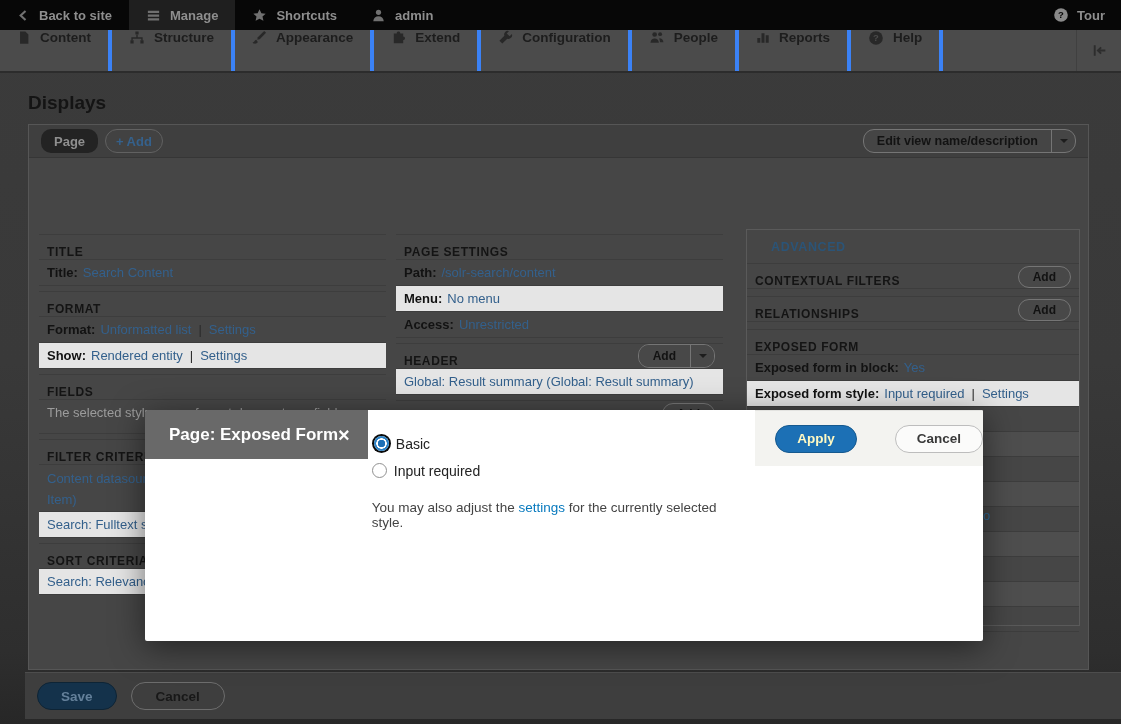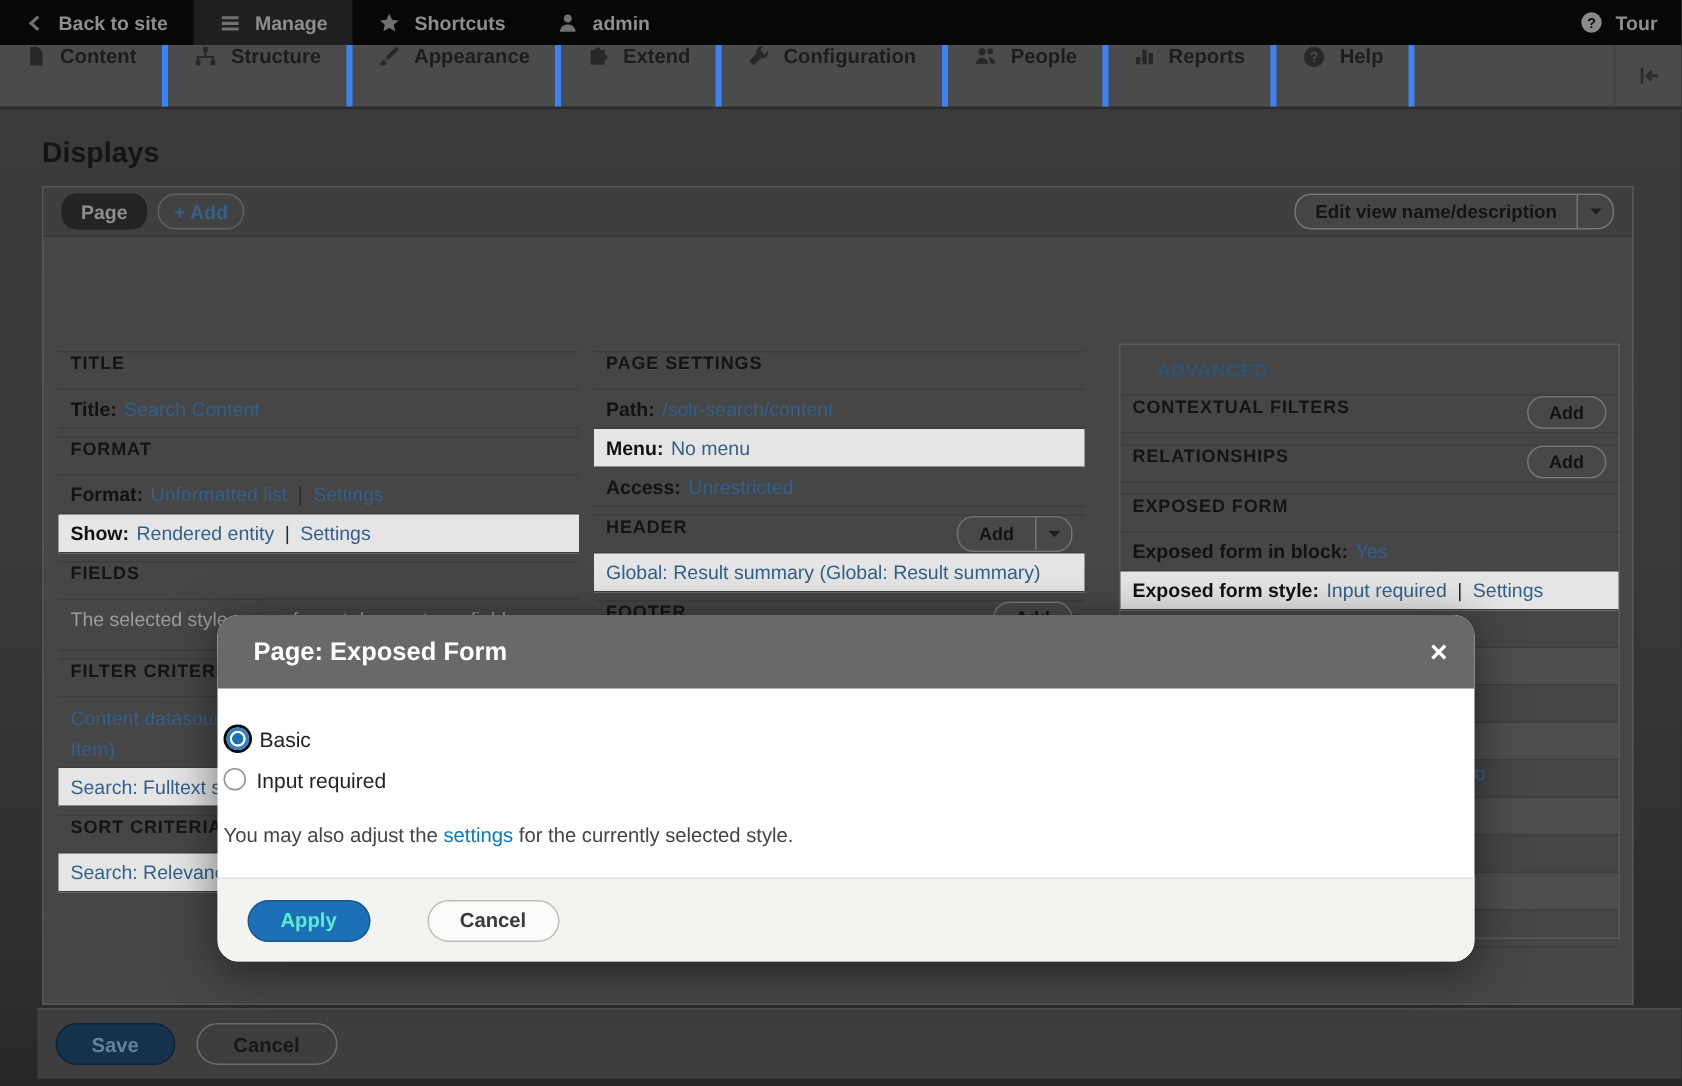--- a/index.html
+++ b/index.html
@@ -40,21 +40,21 @@
 
   .namerow{position:absolute;left:10px;top:46px;width:1039px;height:36px;background:#414141;border:1px solid #515151;box-sizing:border-box;line-height:34px;padding:0 17px;font-size:13px;}
   .viewbtn{position:absolute;right:10px;top:6px;}
 
   
   .col{position:absolute;top:104px;}
   .col-left{left:10px;width:347px;}
   .col-mid{left:367px;width:327px;}
   .advbox{position:absolute;left:717px;top:104px;width:334px;height:397px;border:1px solid #5a5a5a;box-sizing:border-box;}
   .bkt{margin-top:5px;}
-  .bhead{height:24px;display:flex;align-items:flex-start;justify-content:space-between;padding:0 8px;border-top:1px solid #3d3d3d;border-bottom:1px solid #3d3d3d;font-size:12px;font-weight:bold;letter-spacing:.6px;color:#141414;}
+  .bhead{height:24px;display:flex;align-items:flex-end;justify-content:space-between;padding:0 8px;border-top:1px solid #3d3d3d;border-bottom:1px solid #3d3d3d;font-size:12px;font-weight:bold;letter-spacing:.6px;color:#141414;}
   .vrow{position:relative;min-height:25px;line-height:25px;padding:0 8px;border-bottom:1px solid #3d3d3d;font-size:13px;color:#1a1a1a;}
   .vrow.stripe{background:#e5e5e5;}
   .lbl{font-weight:bold;color:#121212;margin-right:5px;}
   .lnk{color:#33608c;}
   .sep{color:#2a2a2a;margin:0 7px;}
   .muted{color:#9c9c9c;line-height:1.4;padding:4px 8px;}
   .tall{height:47px;line-height:21px;padding-top:3px;box-sizing:border-box;}
   .tall .lnk{display:inline-block;max-width:195px;vertical-align:top;}
   .pill{height:22px;padding:0 14px;border:1px solid #757575;border-radius:11px;background:#484848;font-weight:bold;font-size:12px;color:#121212;display:inline-flex;align-items:center;font-family:inherit;cursor:pointer;box-sizing:border-box;}
   .pillgrp{display:inline-flex;border:1px solid #757575;border-radius:11px;overflow:hidden;height:22px;cursor:pointer;}
@@ -64,34 +64,34 @@
   .obscured{position:absolute;left:236px;top:278px;color:#2e6a97;font-size:13px;}
   .ghost{height:24px;border-bottom:1px solid #3d3d3d;}
   .ghost.stripe{background:#4e4e4e;}
 
   
   .saverow{position:absolute;left:25px;right:0;top:672px;height:47px;background:#3e3e3e;border-top:1px solid #4d4d4d;display:flex;align-items:center;padding-left:12px;box-sizing:border-box;}
   .btn-save{height:28px;padding:0 23px;border-radius:14px;background:#14324b;border:1px solid #0e2435;color:#64809a;font-weight:bold;font-size:13.5px;font-family:inherit;cursor:pointer;}
   .btn-cancel-dim{height:28px;padding:0 24px;border-radius:14px;background:transparent;border:1px solid #6d6d6d;color:#181818;font-weight:bold;font-size:13.5px;font-family:inherit;margin-left:14px;cursor:pointer;}
 
   
-  .modal{position:absolute;left:145px;top:410px;width:838px;height:231px;border-radius:14px;background:#fff;box-shadow:0 6px 32px rgba(0,0,0,.5);z-index:40;display:flex;flex-direction:column;overflow:hidden;}
+  .modal{position:absolute;left:145px;top:410px;width:838px;height:231px;border-radius:2px;background:#fff;box-shadow:0 6px 32px rgba(0,0,0,.5);z-index:40;display:flex;flex-direction:row;overflow:hidden;}
   .mhead{height:49px;background:#696969;color:#fff;display:flex;align-items:center;padding:0 18px 0 24px;flex:none;}
   .mtitle{font-size:17px;font-weight:bold;flex:1;}
   .mclose{font-size:20px;font-weight:bold;color:#fff;cursor:pointer;line-height:1;}
   .mbody{flex:1;padding:12px 20px 8px 4px;font-size:13.5px;color:#3a3a3a;}
   .rrow{display:flex;align-items:center;height:25px;margin-top:2px;cursor:pointer;}
   .rrow:first-child{margin-top:9px;}
   .radio{width:15px;height:15px;border-radius:50%;border:1px solid #919191;background:#fff;margin-right:7px;box-sizing:border-box;flex:none;}
   .radio.sel{border:none;background:radial-gradient(circle,#1e70b6 0 3.5px,#ffffff 4px 5px,#2e82c4 5.5px);box-shadow:0 0 0 2px #0a0a0a;margin-left:2px;}
   .rlabel{color:#222;font-size:14px;}
   .mnote{margin-top:17px;color:#444;}
   .mnote a{color:#0679be;}
   .mfoot{height:55px;background:#f3f3f0;border-top:1px solid #e3e3e0;display:flex;align-items:center;padding-left:20px;flex:none;}
-  .btn-apply{height:28px;padding:0 21px;border-radius:14px;background:#1c70b5;border:1px solid #15598f;color:#5eead4;font-weight:bold;font-size:13.5px;font-family:inherit;cursor:pointer;text-align:right;}
+  .btn-apply{height:28px;padding:0 21px;border-radius:14px;background:#1c70b5;border:1px solid #15598f;color:#fef9c3;font-weight:bold;font-size:13.5px;font-family:inherit;cursor:pointer;text-align:right;}
   .btn-mcancel{height:28px;padding:0 21px;border-radius:14px;background:#fbfbfa;border:1px solid #bdbdbd;color:#3a3a3a;font-weight:bold;font-size:13.5px;font-family:inherit;margin-left:38px;cursor:pointer;}
 </style>
 </head>
 <body>
 
 <div class="screen">
 
   <div class="topbar">
     <div class="tb-item">
       <svg class="ic" width="13" height="13" viewBox="0 0 16 16">

